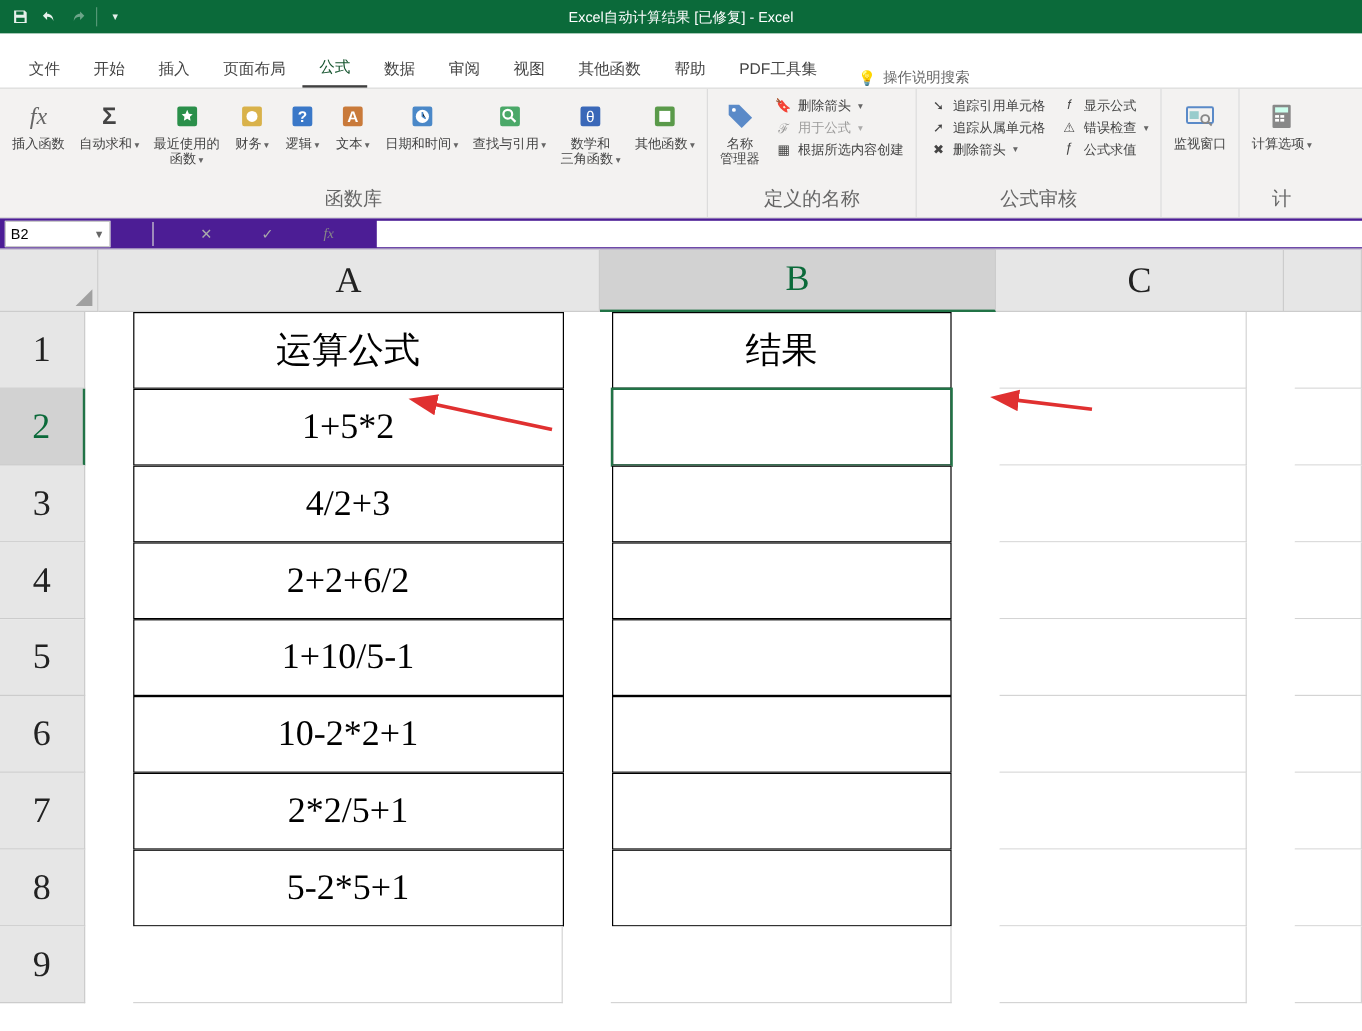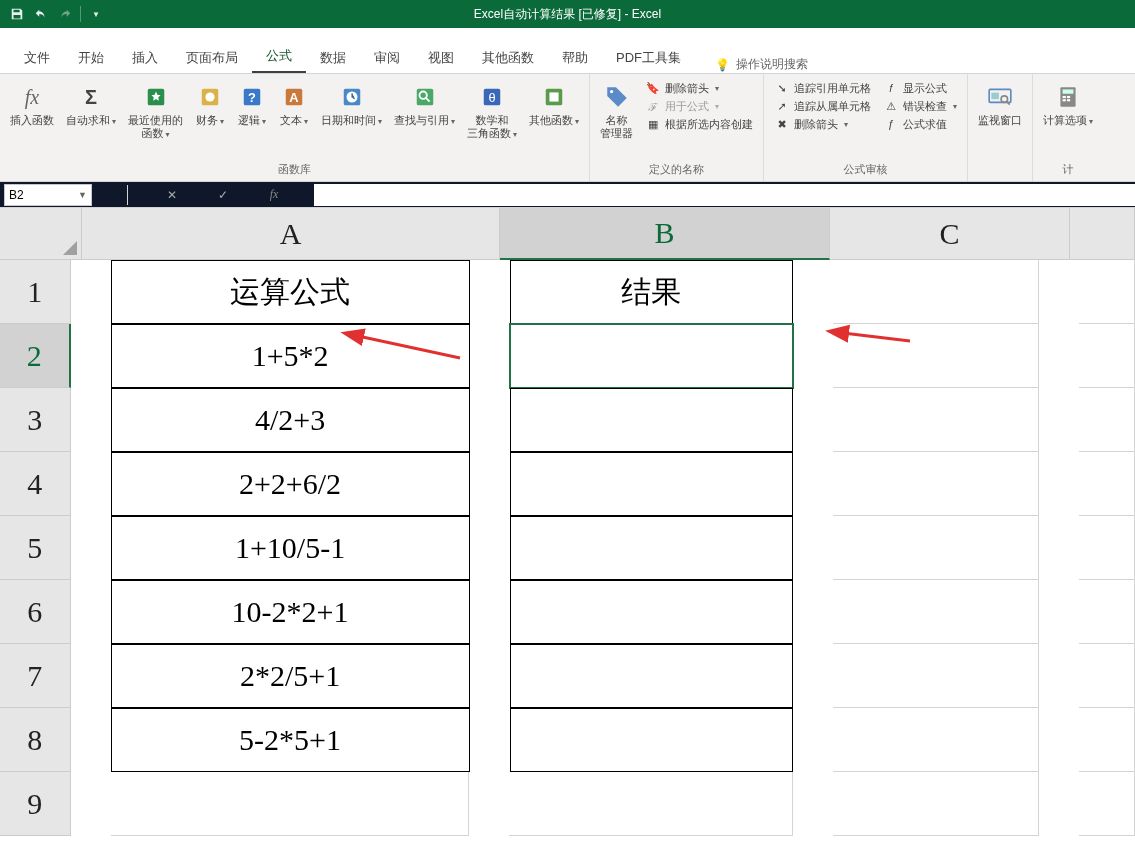--- a/index.html
+++ b/index.html
@@ -16,31 +16,31 @@
 .ribbon-tabs { height: 46px; background: #fff; border-bottom: 1px solid #d4d4d4; display: flex; align-items: flex-end; padding-left: 10px; gap: 0; font-size: 13px; }
 .tab { padding: 6px 14px; color: #444; cursor: pointer; }
 .tab.active { color: #14532d; font-weight: 500; border-bottom: 2px solid #404040; }
 .tell-me { display: flex; align-items: center; color: #666; font-size: 12px; margin-left: 20px; gap: 6px; }
 .bulb { color: #f4b400; }
 
 
 .ribbon { height: 108px; background: #f3f2f1; border-bottom: 1px solid #d4d4d4; display: flex; align-items: stretch; font-size: 11px; color: #444; overflow: hidden; }
 .group { display: flex; flex-direction: column; align-items: center; border-right: 1px solid #dcdcdc; padding: 4px 4px 0 4px; }
 .group-row { display: flex; flex: 1; align-items: flex-start; }
-.group-label { font-size: 11px; color: #666; padding: 2px 0 4px 0; text-align: center; }
+.group-label { font-size: 16px; color: #666; padding: 2px 0 4px 0; text-align: center; }
 .big-btn { display: flex; flex-direction: column; align-items: center; justify-content: flex-start; padding: 4px 6px; min-width: 42px; cursor: pointer; }
 .big-btn .ico { width: 30px; height: 30px; display: flex; align-items: center; justify-content: center; font-size: 20px; }
 .big-btn .lbl { text-align: center; line-height: 1.2; margin-top: 2px; }
 .small-list { display: flex; flex-direction: column; gap: 2px; padding: 2px 6px; }
 .small-item { display: flex; align-items: center; gap: 4px; font-size: 11px; white-space: nowrap; cursor: pointer; }
 .small-item .ico { width: 16px; height: 16px; display: flex; align-items: center; justify-content: center; }
 .caret { font-size: 8px; color: #666; margin-left: 2px; }
 
 
-.formula-bar { height: 26px; display: flex; align-items: center; border-bottom: 1px solid #d4d4d4; background: #0f172a; gap: 29px; }
+.formula-bar { height: 26px; display: flex; align-items: center; border-bottom: 1px solid #d4d4d4; background: #4c1d95; gap: 29px; }
 .name-box { width: 88px; height: 22px; border: 1px solid #c8c8c8; margin: 0 2px 0 4px; display: flex; align-items: center; padding: 0 4px; font-size: 12px; background: #fff; }
 .name-box .drop { margin-left: auto; color: #666; font-size: 9px; }
 .fb-sep { width: 1px; height: 20px; background: #d4d4d4; margin: 0 4px; }
 .fb-btn { width: 22px; height: 22px; display: flex; align-items: center; justify-content: center; color: #aaa; font-size: 12px; }
 .fx-input { flex: 1; height: 22px; border: none; padding: 0 6px; font-size: 13px; }
 
 
 .sheet { position: relative; }
 .col-headers { display: flex; height: 52px; }
 .corner { width: 82px; border-right: 1px solid #ccc; border-bottom: 1px solid #ccc; background: #e6e6e6; position: relative; }

